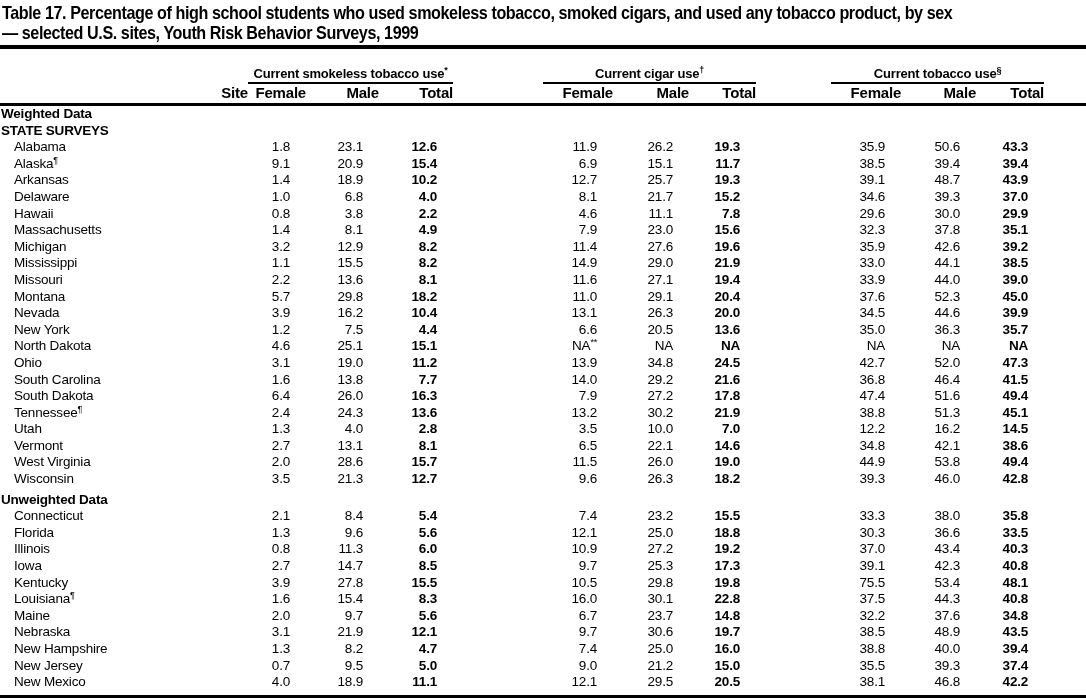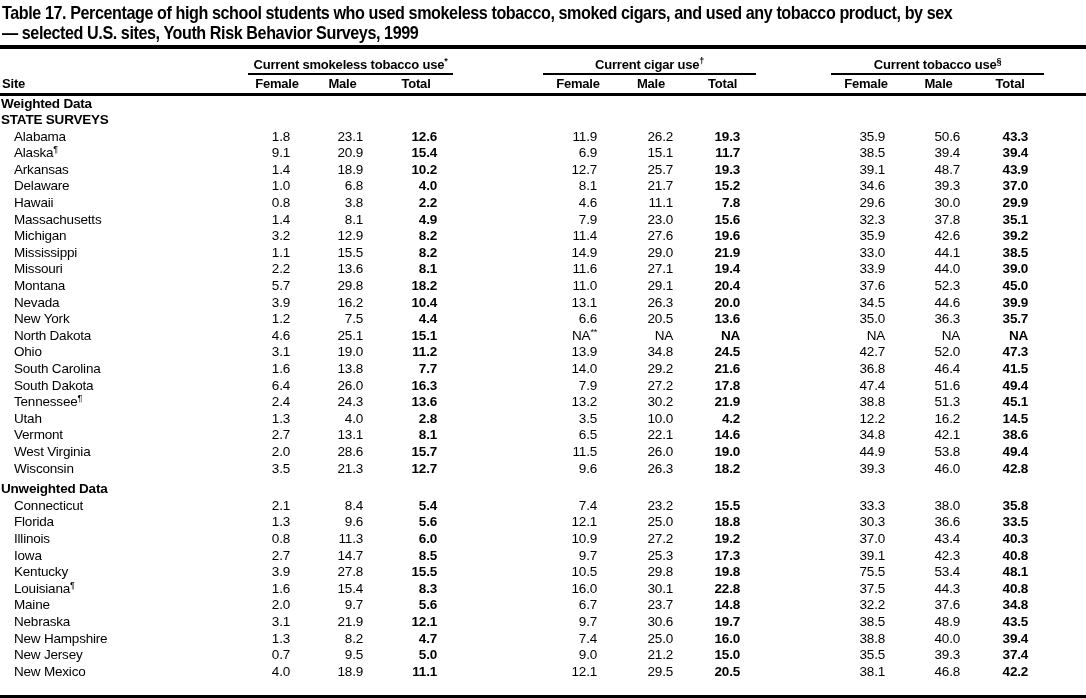--- a/index.html
+++ b/index.html
@@ -9,25 +9,25 @@
 
   
   .title-wrap { margin:3px 0 0 2px; width:1278px; transform:scaleX(0.85); transform-origin:left top; }
   .title-line { font-size:19px; font-weight:bold; line-height:20px; letter-spacing:-0.5px; white-space:nowrap; }
   .rule-top { height:4px; background:#000; margin-top:2px; }
 
   
   table { border-collapse:collapse; table-layout:fixed; width:1086px; }
   td { overflow:visible; }
 
-  thead .group-row td { height:25px; vertical-align:bottom;margin-top:24px; }
+  thead .group-row td { height:34px; vertical-align:bottom;margin-top:24px; }
   .group-cell { text-align:center; font-weight:bold; font-size:13px; letter-spacing:-0.2px;
                 border-bottom:2px solid #000; white-space:nowrap; padding-bottom:1px; }
   thead .sub-row td { height:20px; vertical-align:bottom; border-bottom:3px solid #000;
-                      font-weight:bold; font-size:13px; letter-spacing:-0.2px; padding-bottom:2px; }
+                      font-weight:bold; font-size:15px; letter-spacing:-0.2px; padding-bottom:2px;text-align:right; }
   .site-head { text-align:left; padding-left:2px; }
   .sub-cell { text-align:center; }
 
   tbody td { line-height:16.6px; font-size:13.5px; letter-spacing:-0.2px; white-space:nowrap; }
   tbody .sec-head { font-weight:bold; padding-left:1px; }
   tbody .gap-top { padding-top:4px; }
   tbody .site { padding-left:14px; text-align:left; }
   tbody .num { text-align:right; padding-right:16px; }
   tbody .num.total { font-weight:bold; }
   sup { font-size:9px; vertical-align:super; line-height:0; }
@@ -351,21 +351,21 @@
           <td class="endpad"></td>
         </tr>
         <tr>
           <td class="site">Utah</td>
           <td class="num">1.3</td>
           <td class="num">4.0</td>
           <td class="num total">2.8</td>
           <td class="gap"></td>
           <td class="num">3.5</td>
           <td class="num">10.0</td>
-          <td class="num total">4.2</td>
+          <td class="num total">7.0</td>
           <td class="gap"></td>
           <td class="num">12.2</td>
           <td class="num">16.2</td>
           <td class="num total">14.5</td>
           <td class="endpad"></td>
         </tr>
         <tr>
           <td class="site">Vermont</td>
           <td class="num">2.7</td>
           <td class="num">13.1</td>

